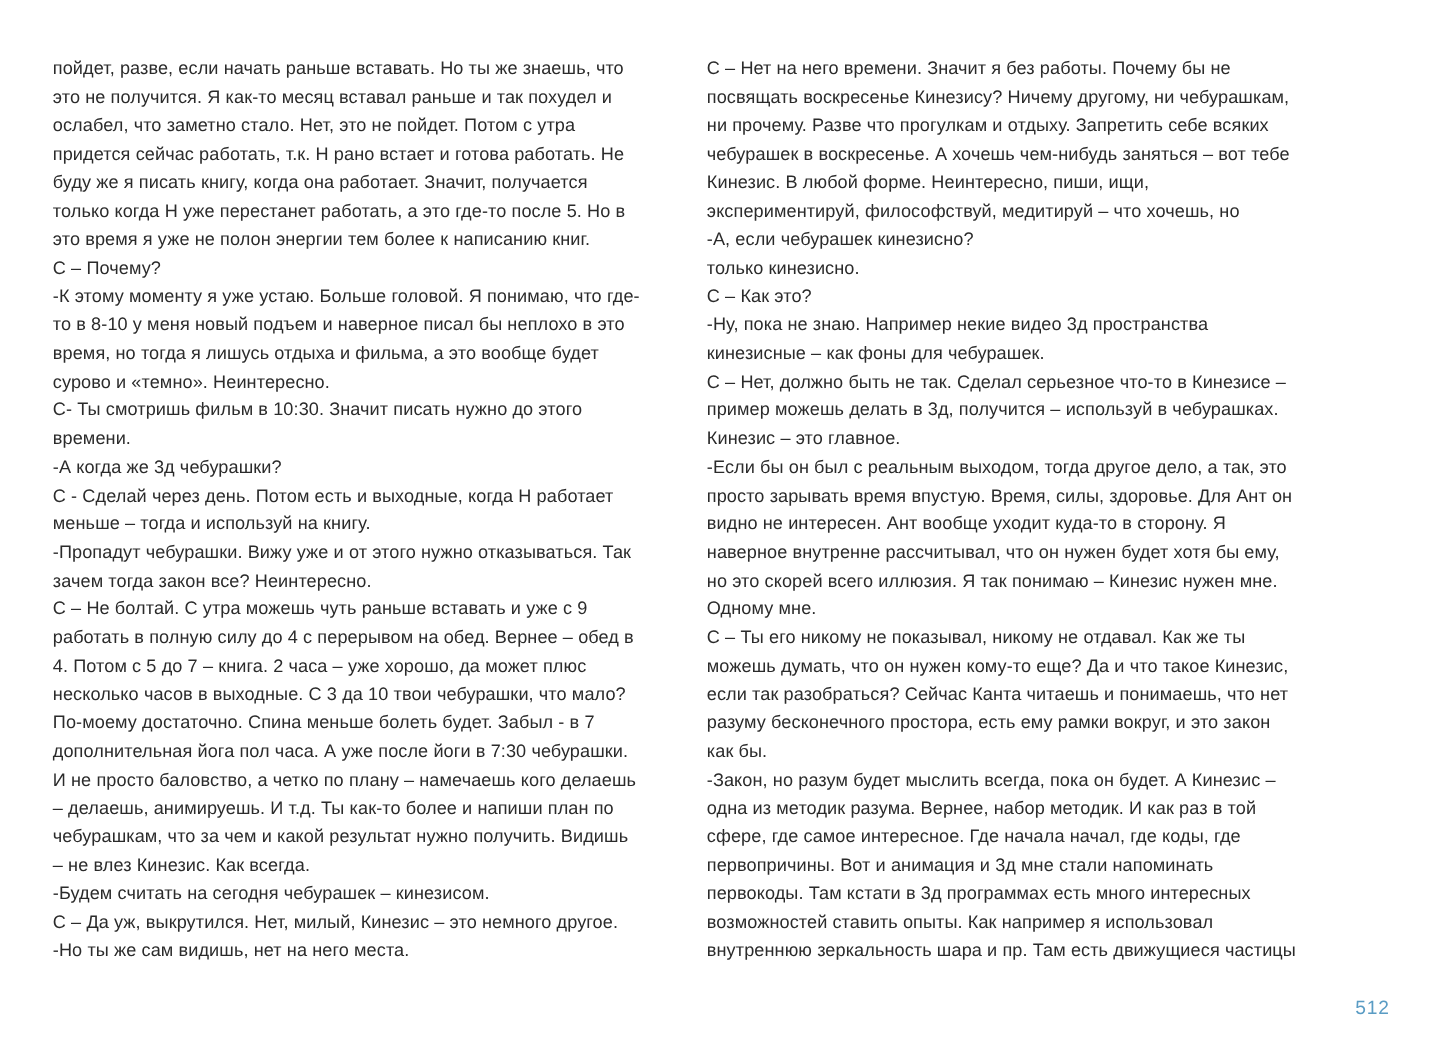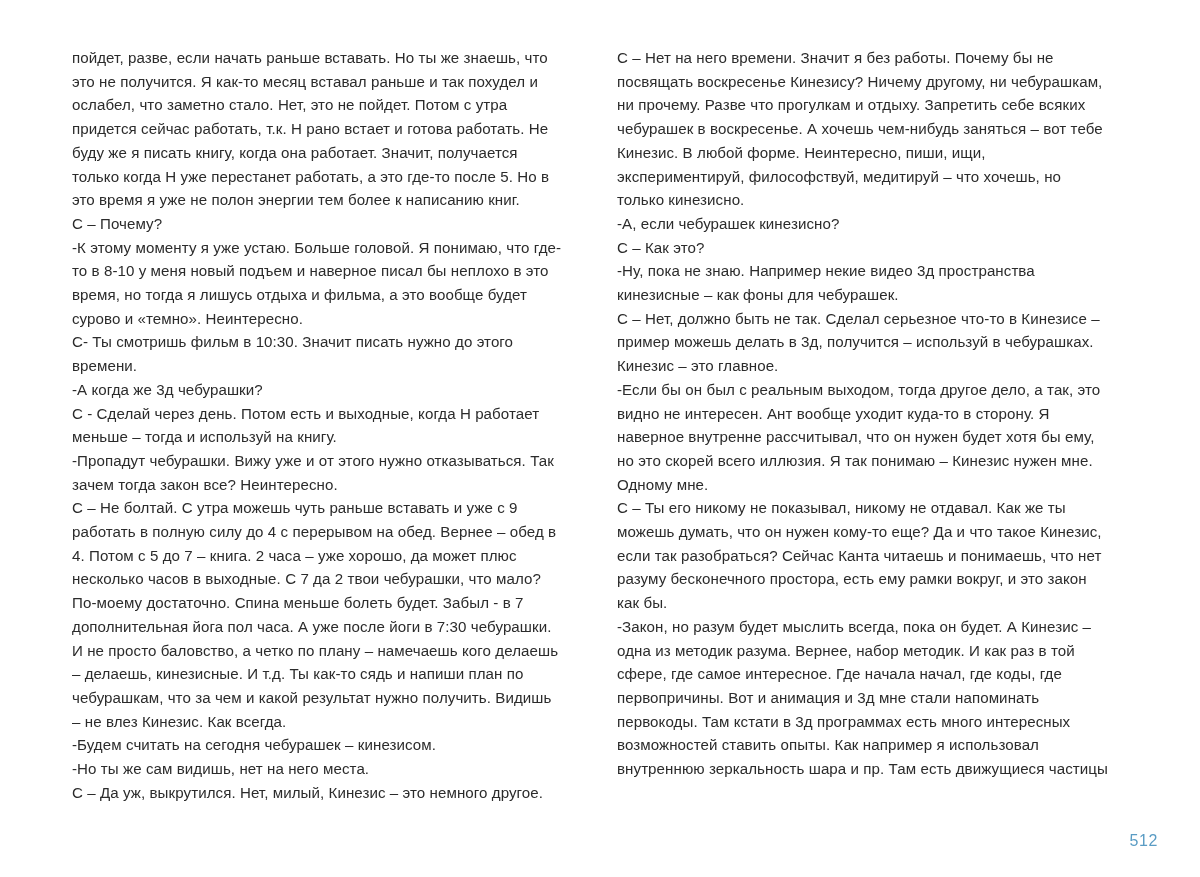--- a/index.html
+++ b/index.html
@@ -26,21 +26,21 @@
     background: #ffffff;
   }
 
   .columns {
     position: absolute;
     left: 44px;
     top: 46px;
     width: 1118px;
     display: flex;
     flex-direction: row;
-    justify-content: flex-end;
+    justify-content: flex-start;
     align-items: flex-start;
   }
 
   .column {
     width: 545px;
   }
 
   .text-line {
     font-size: 15.1px;
     line-height: 23.7px;
@@ -85,48 +85,49 @@
         <div class="text-line">С- Ты смотришь фильм в 10:30. Значит писать нужно до этого</div>
         <div class="text-line">времени.</div>
         <div class="text-line">-А когда же 3д чебурашки?</div>
         <div class="text-line">С - Сделай через день. Потом есть и выходные, когда Н работает</div>
         <div class="text-line">меньше – тогда и используй на книгу.</div>
         <div class="text-line">-Пропадут чебурашки. Вижу уже и от этого нужно отказываться. Так</div>
         <div class="text-line">зачем тогда закон все? Неинтересно.</div>
         <div class="text-line">С – Не болтай. С утра можешь чуть раньше вставать и уже с 9</div>
         <div class="text-line">работать в полную силу до 4 с перерывом на обед. Вернее – обед в</div>
         <div class="text-line">4. Потом с 5 до 7 – книга. 2 часа – уже хорошо, да может плюс</div>
-        <div class="text-line">несколько часов в выходные. С 7 да 2 твои чебурашки, что мало?</div>
+        <div class="text-line">несколько часов в выходные. С 3 да 10 твои чебурашки, что мало?</div>
         <div class="text-line">По-моему достаточно. Спина меньше болеть будет. Забыл - в 7</div>
         <div class="text-line">дополнительная йога пол часа. А уже после йоги в 7:30 чебурашки.</div>
         <div class="text-line">И не просто баловство, а четко по плану – намечаешь кого делаешь</div>
-        <div class="text-line">– делаешь, кинезисные. И т.д. Ты как-то сядь и напиши план по</div>
+        <div class="text-line">– делаешь, анимируешь. И т.д. Ты как-то более и напиши план по</div>
         <div class="text-line">чебурашкам, что за чем и какой результат нужно получить. Видишь</div>
         <div class="text-line">– не влез Кинезис. Как всегда.</div>
         <div class="text-line">-Будем считать на сегодня чебурашек – кинезисом.</div>
+        <div class="text-line">С – Да уж, выкрутился. Нет, милый, Кинезис – это немного другое.</div>
         <div class="text-line">-Но ты же сам видишь, нет на него места.</div>
-        <div class="text-line">С – Да уж, выкрутился. Нет, милый, Кинезис – это немного другое.</div>
       </div>
 
     <div class="column" id="right-column">
         <div class="text-line">С – Нет на него времени. Значит я без работы. Почему бы не</div>
         <div class="text-line">посвящать воскресенье Кинезису? Ничему другому, ни чебурашкам,</div>
         <div class="text-line">ни прочему. Разве что прогулкам и отдыху. Запретить себе всяких</div>
         <div class="text-line">чебурашек в воскресенье. А хочешь чем-нибудь заняться – вот тебе</div>
         <div class="text-line">Кинезис. В любой форме. Неинтересно, пиши, ищи,</div>
         <div class="text-line">экспериментируй, философствуй, медитируй – что хочешь, но</div>
+        <div class="text-line">-А, если чебурашек кинезисно?</div>
         <div class="text-line">только кинезисно.</div>
-        <div class="text-line">-А, если чебурашек кинезисно?</div>
         <div class="text-line">С – Как это?</div>
         <div class="text-line">-Ну, пока не знаю. Например некие видео 3д пространства</div>
         <div class="text-line">кинезисные – как фоны для чебурашек.</div>
         <div class="text-line">С – Нет, должно быть не так. Сделал серьезное что-то в Кинезисе –</div>
         <div class="text-line">пример можешь делать в 3д, получится – используй в чебурашках.</div>
         <div class="text-line">Кинезис – это главное.</div>
         <div class="text-line">-Если бы он был с реальным выходом, тогда другое дело, а так, это</div>
+        <div class="text-line">просто зарывать время впустую. Время, силы, здоровье. Для Ант он</div>
         <div class="text-line">видно не интересен. Ант вообще уходит куда-то в сторону. Я</div>
         <div class="text-line">наверное внутренне рассчитывал, что он нужен будет хотя бы ему,</div>
         <div class="text-line">но это скорей всего иллюзия. Я так понимаю – Кинезис нужен мне.</div>
         <div class="text-line">Одному мне.</div>
         <div class="text-line">С – Ты его никому не показывал, никому не отдавал. Как же ты</div>
         <div class="text-line">можешь думать, что он нужен кому-то еще? Да и что такое Кинезис,</div>
         <div class="text-line">если так разобраться? Сейчас Канта читаешь и понимаешь, что нет</div>
         <div class="text-line">разуму бесконечного простора, есть ему рамки вокруг, и это закон</div>
         <div class="text-line">как бы.</div>
         <div class="text-line">-Закон, но разум будет мыслить всегда, пока он будет. А Кинезис –</div>

